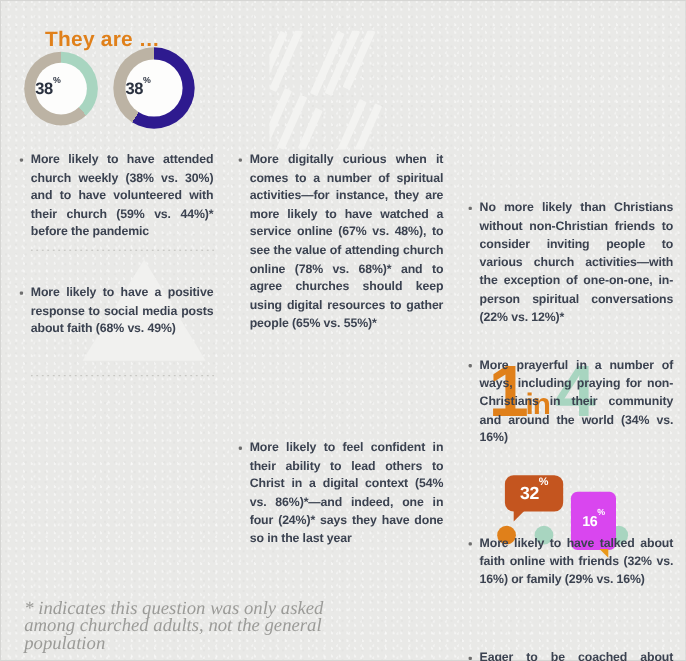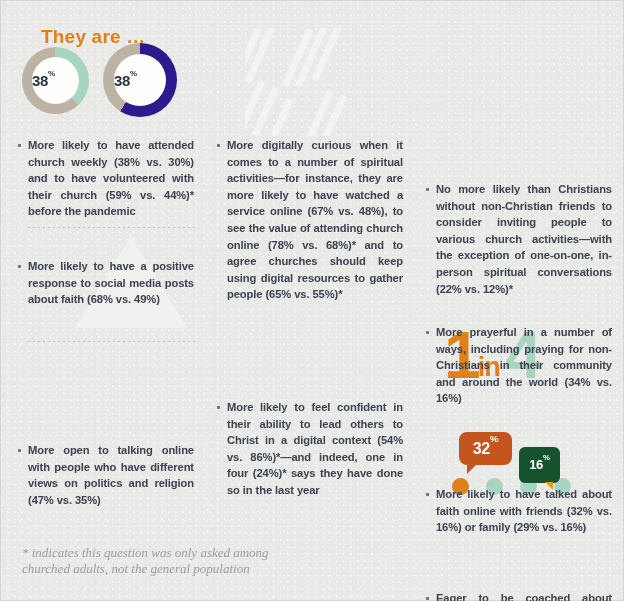--- a/index.html
+++ b/index.html
@@ -90,21 +90,21 @@
   
   .bubble{position:absolute;border-radius:8px;display:flex;align-items:center;justify-content:center;}
   .bubble .bval{color:#fff;font-weight:bold;letter-spacing:-.4px;}
   .bubble .bval sup{font-size:.62em;position:relative;top:-.55em;}
   .bubble .tail{position:absolute;width:0;height:0;bottom:-9px;}
 
   
   #footnote{
     position:absolute;left:22px;top:545px;width:280px;
     font-family:"Liberation Serif", serif;font-style:italic;
-    font-size:13px;line-height:16px;color:#9b9b98;
+    font-size:17px;line-height:16px;color:#9b9b98;
   }
 </style>
 </head>
 <body>
 
 <div id="noise"></div>
 <div id="frame"></div>
 
 <h1 id="title">They are …</h1>
 
@@ -147,24 +147,20 @@
   <div class="rule" style="left:28px;top:227px;width:167px;"></div>
 
   <div class="bullet" style="left:18px;top:258px;width:176px;">
     <span class="dot"></span>
     <p>More likely to have a positive response to social media posts about faith (68% vs. 49%)</p>
   </div>
 
   <div class="rule" style="left:28px;top:341px;width:167px;"></div>
 
 
-  <div class="bullet" style="left:18px;top:442px;width:176px;">
-    <span class="dot"></span>
-    <p>More open to talking online with people who have different views on politics and religion (47% vs. 35%)</p>
-  </div>
 
   <div id="footnote">* indicates this question was only asked among churched adults, not the general population</div>
 </div>
 
 <div class="col" id="col-mid">
   <div class="bullet" style="left:10px;top:137px;width:186px;">
     <span class="dot"></span>
     <p>More digitally curious when it comes to a number of spiritual activities—for instance, they are more likely to have watched a service online (67% vs. 48%), to see the value of attending church online (78% vs. 68%)* and to agree churches should keep using digital resources to gather people (65% vs. 55%)*</p>
   </div>
 
@@ -194,21 +190,21 @@
 
   <div class="bullet" style="left:14px;top:280px;width:186px;">
     <span class="dot"></span>
     <p>More prayerful in a number of ways, including praying for non-Christians in their community and around the world (34% vs. 16%)</p>
   </div>
 
   <div class="bubble" style="left:47px;top:388px;width:53px;height:33px;background:#c4551f;">
     <span class="bval" style="font-size:16px;"><span>32</span><sup>%</sup></span>
     <span class="tail" style="left:8px;border-left:10px solid #c4551f;border-bottom:10px solid transparent;"></span>
   </div>
-  <div class="bubble" style="left:107px;top:403px;width:41px;height:36px;background:#14532d;border-radius:6px;">
+  <div class="bubble" style="left:107px;top:403px;width:41px;height:53px;background:#d946ef;border-radius:6px;">
     <span class="bval" style="font-size:13px;"><span>16</span><sup>%</sup></span>
     <span class="tail" style="right:7px;bottom:-7px;border-right:8px solid #e8981a;border-bottom:8px solid transparent;"></span>
   </div>
 
   <div class="bullet" style="left:14px;top:442px;width:186px;">
     <span class="dot"></span>
     <p>More likely to have talked about faith online with friends (32% vs. 16%) or family (29% vs. 16%)</p>
   </div>
 
   <div class="bullet" style="left:14px;top:546px;width:186px;">

